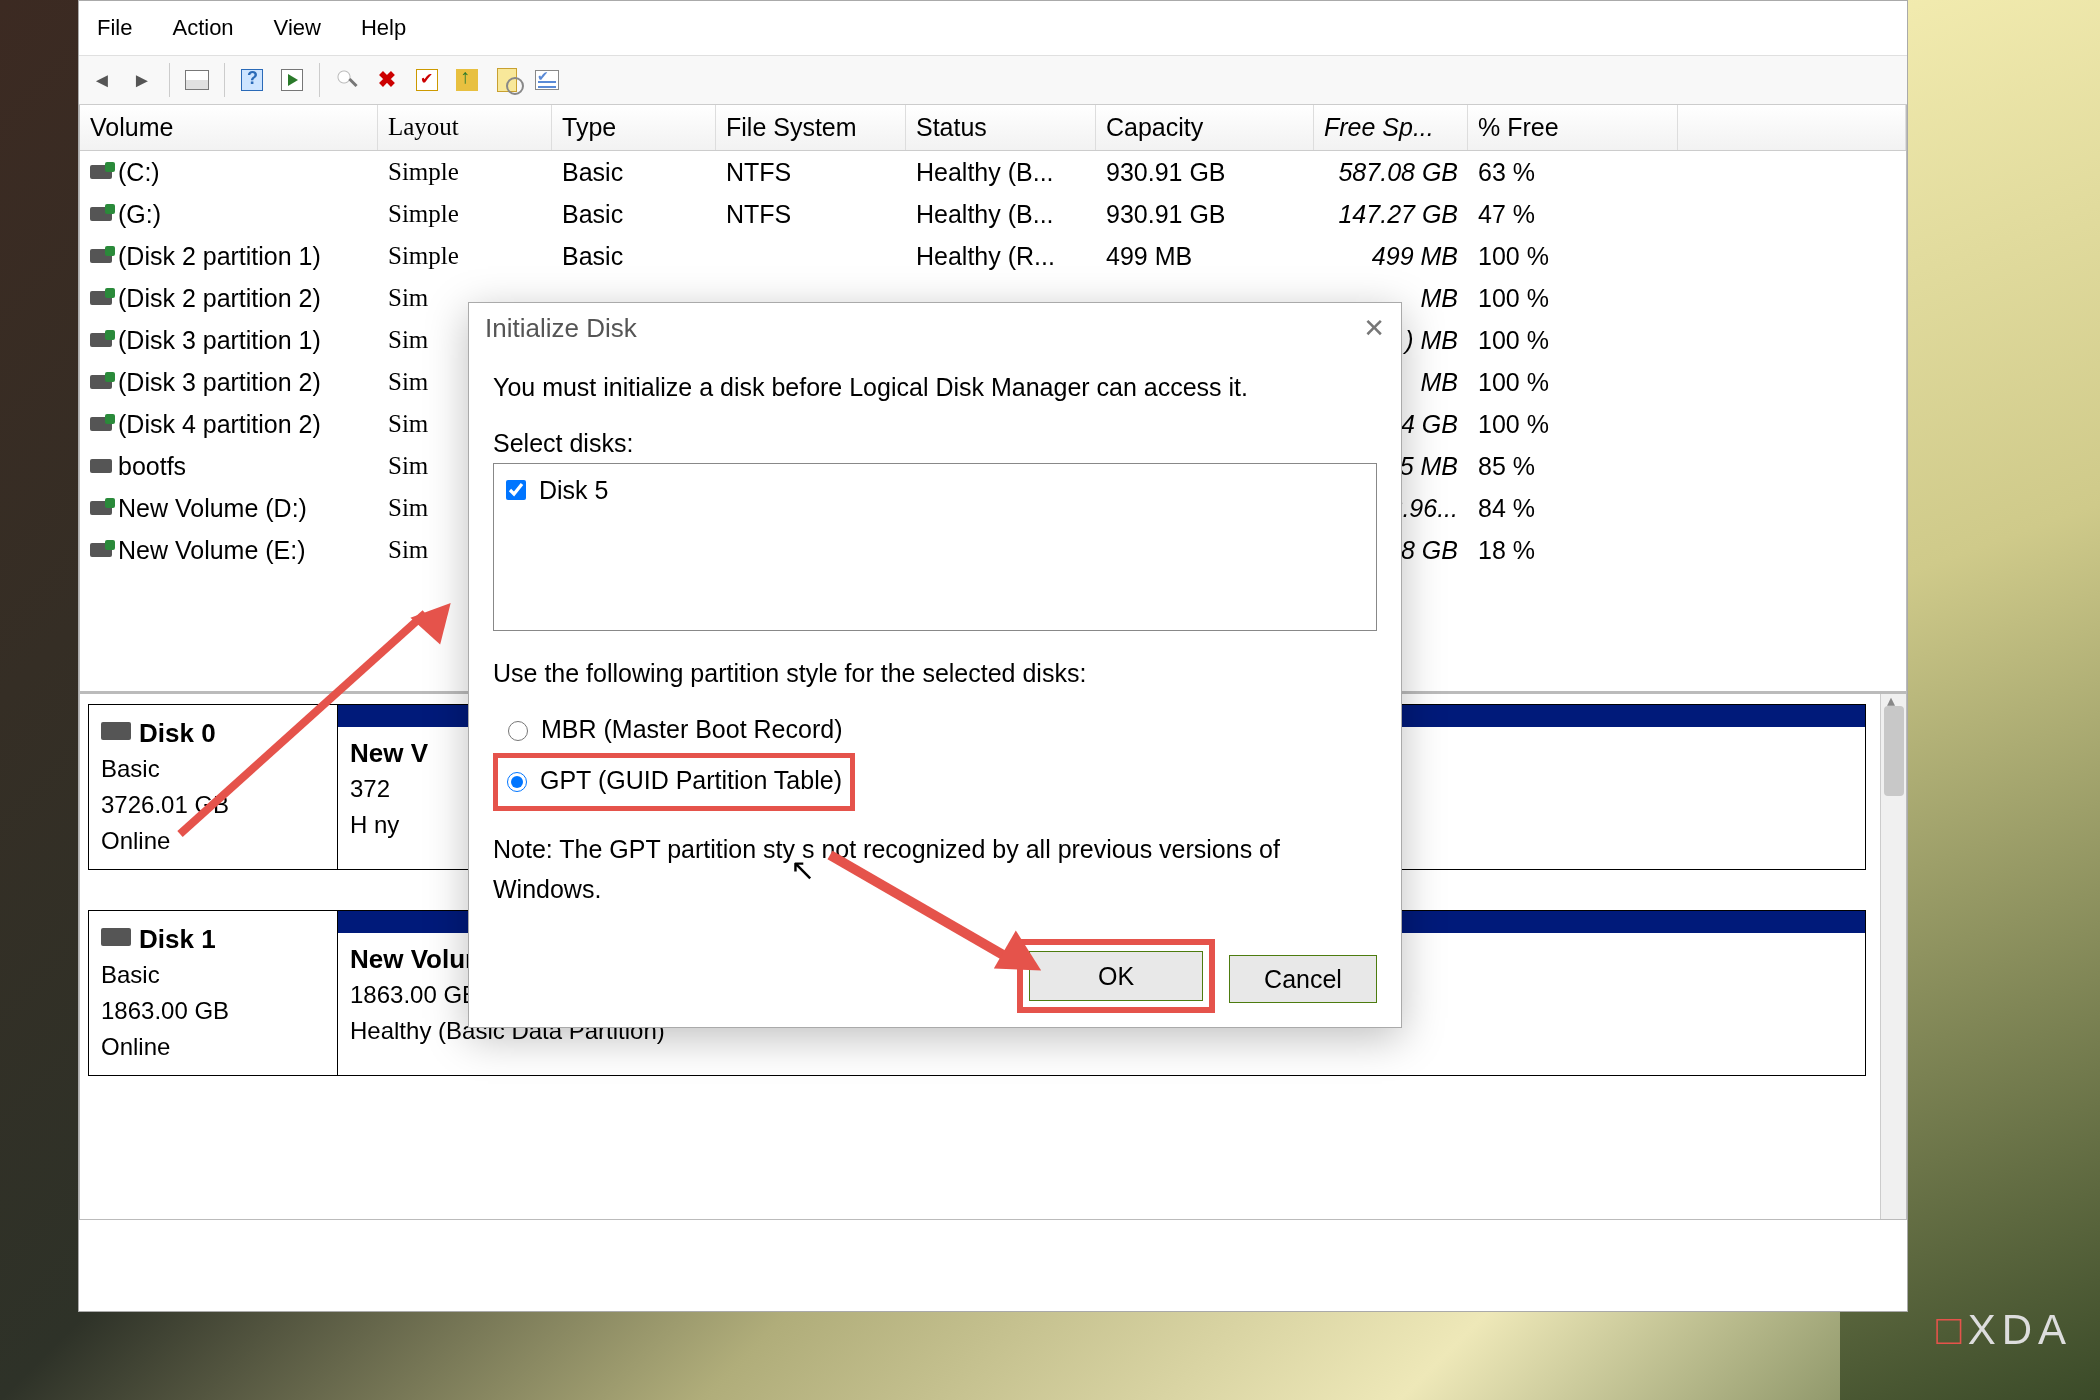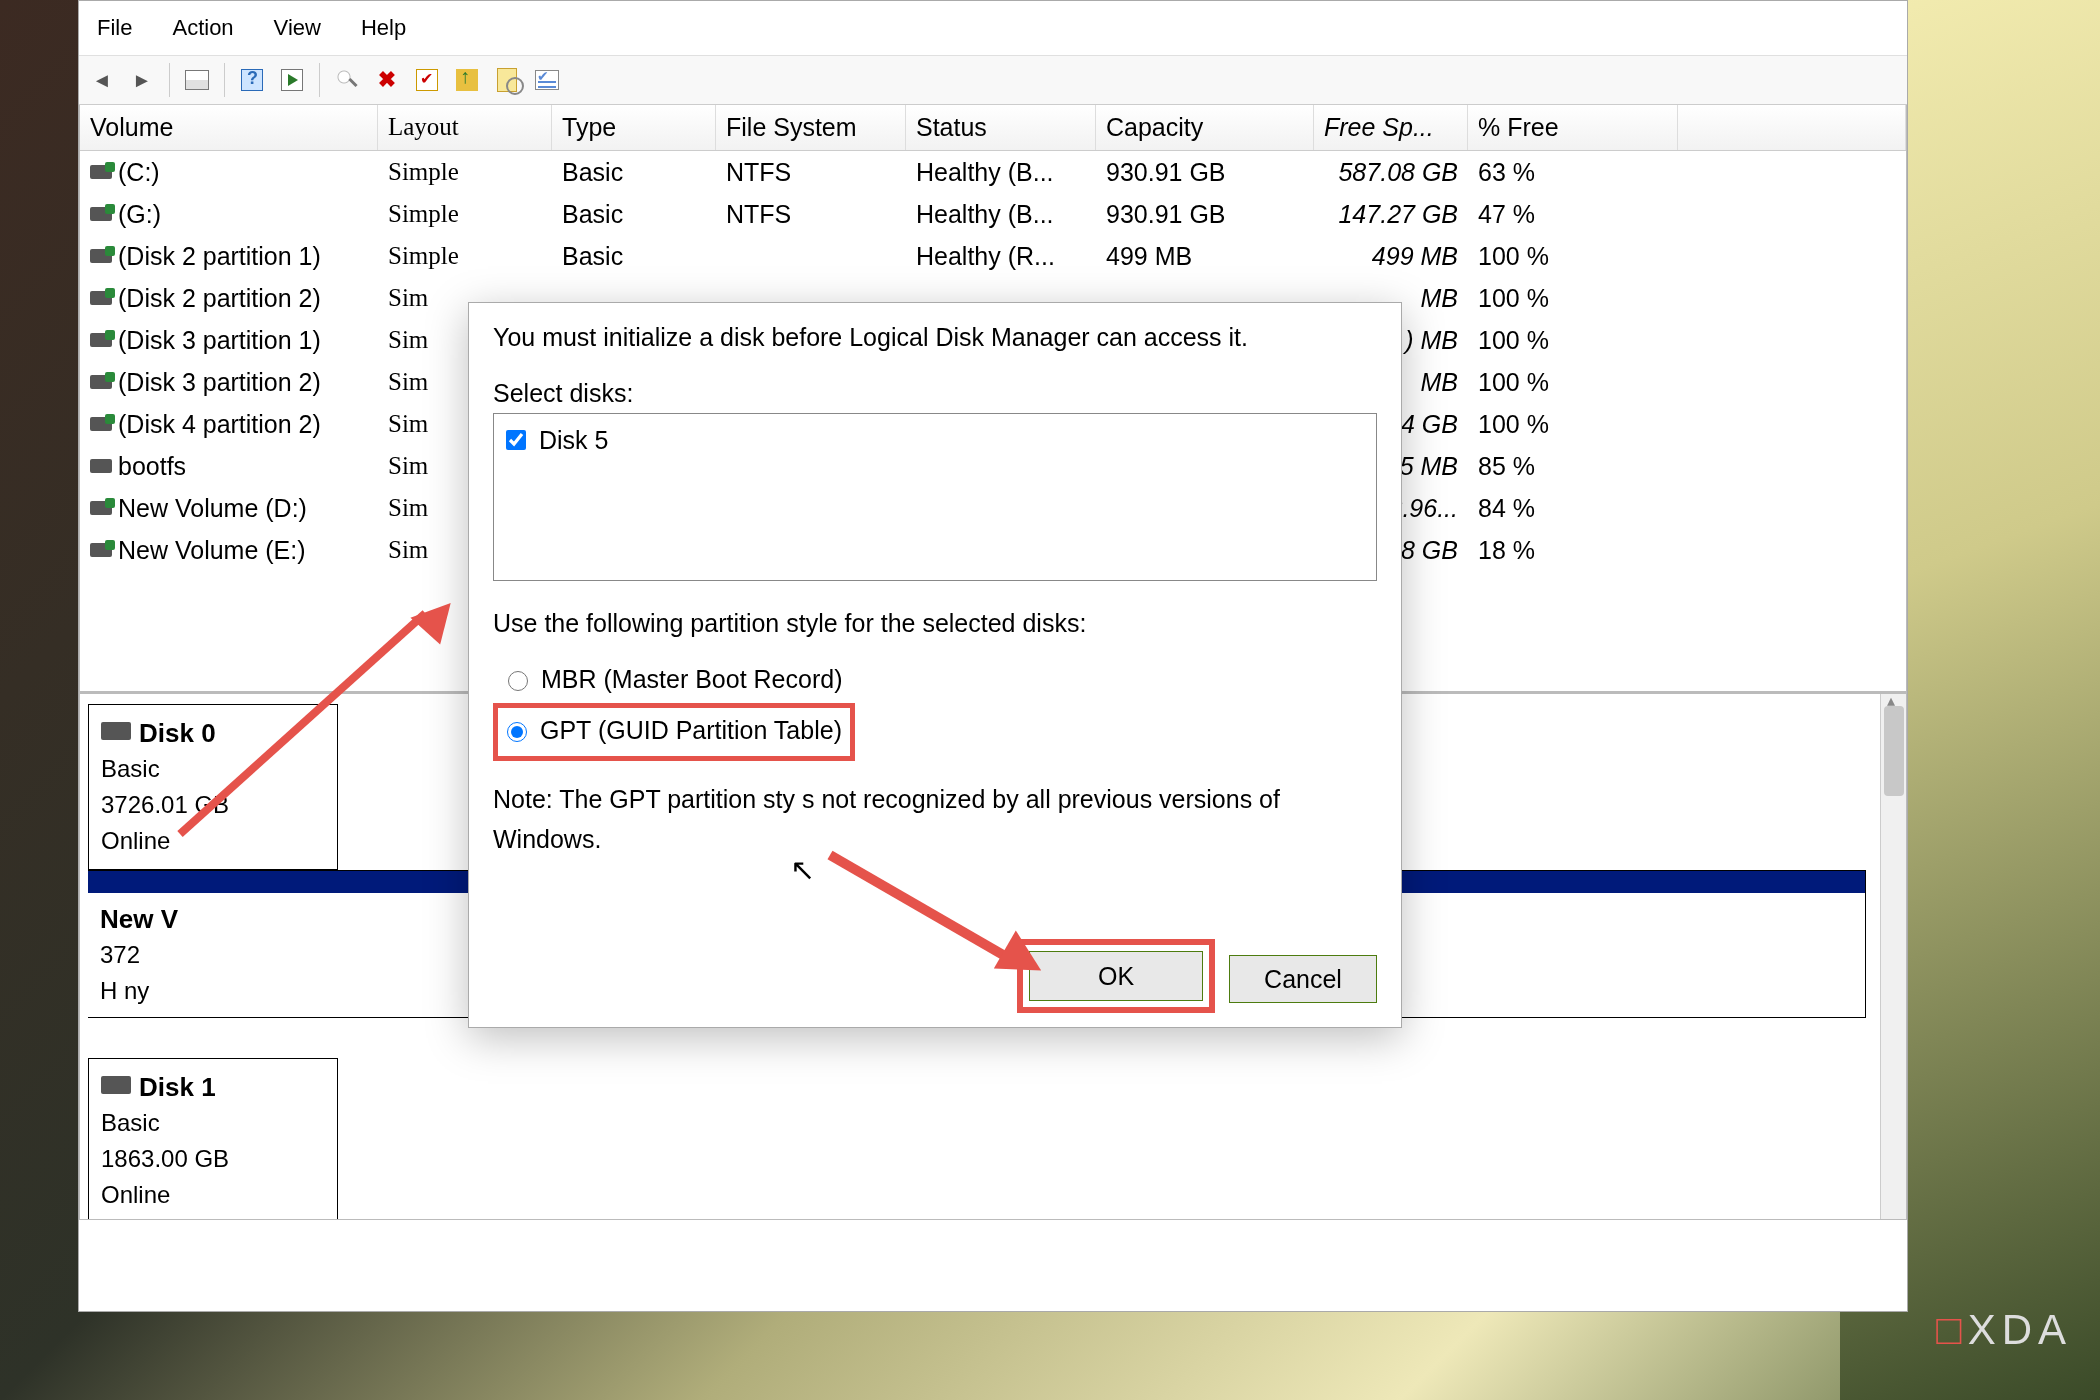--- a/index.html
+++ b/index.html
@@ -44,21 +44,21 @@
   .vol-row .vc { padding:0 10px 0 4px; overflow:hidden; white-space:nowrap; text-overflow:ellipsis; }
   .disk-ic{ display:inline-block; width:22px;height:14px;background:#555;border-radius:2px;margin-right:6px;position:relative;top:-2px;}
   .disk-ic.g::after{content:"";position:absolute;right:-3px;top:-3px;width:10px;height:10px;background:#2a8a3a;border-radius:2px;}
   .col-vol{width:298px;} .col-layout{width:174px;font-family:Liberation Serif, serif;} .col-type{width:164px;} .col-fs{width:190px;} .col-status{width:190px;} .col-cap{width:218px;} .col-free{width:154px;font-style:italic;} .col-pct{width:210px;} .col-last{flex:1;}
   
   .gfx-pane { border:1px solid #bbb; border-top:2px solid #bbb; height:528px; overflow:hidden; position:relative; background:#fff;}
   .gfx-scroll{ position:absolute; right:0; top:0; bottom:0; width:26px; background:#f0f0f0; border-left:1px solid #ccc;}
   .gfx-scroll .thumb{ position:absolute; right:2px; top:12px; width:20px; height:90px; background:#c8c8c8; border-radius:4px;}
   .gfx-scroll .arrow-up{position:absolute;top:0;left:0;right:0;height:18px;}
   .gfx-scroll .arrow-up::before{content:"▴";color:#888;font-size:16px;position:absolute;left:6px;top:-3px;}
-  .disk-block{ display:flex; margin:10px 14px 10px 8px;flex-direction:column; }
+  .disk-block{ display:flex; margin:10px 14px 10px 8px; }
   .disk-info{ width:250px; border:1px solid #000; padding:10px 12px; font-size:24px; line-height:36px; background:#fff;}
   .disk-info .dname{ font-weight:bold; font-size:26px;}
   .disk-ic2{display:inline-block;width:30px;height:18px;background:#555;border-radius:2px;margin-right:8px;position:relative;top:-2px;}
   .part-area{ flex:1; border:1px solid #000; border-left:none; background:#fff; position:relative; margin-right:26px;}
   .part-header{ height:22px; background:#001a7a;}
   .part-body{ padding:8px 12px; font-size:24px; line-height:36px;}
   .part-body .pname{ font-weight:bold; font-size:26px;}
   
   .legend{ height:44px; border:1px solid #bbb; border-top:none; display:flex; align-items:center; gap:18px; padding:0 12px; font-size:24px; background:#fff;}
   .lg-sw{width:20px;height:20px;display:inline-block;position:relative;top:3px;}
@@ -290,20 +290,24 @@
           <div>1863.00 GB NTFS</div>
           <div>Healthy (Basic Data Partition)</div>
         </div>
       </div>
     </div>
   </div>
 
 </div>
 
 <div class="dlg">
+  <div class="dlg-title">
+    <span>Initialize Disk</span>
+    <span class="dlg-close">✕</span>
+  </div>
   <div class="dlg-body">
     <p>You must initialize a disk before Logical Disk Manager can access it.</p>
     <div>Select disks:</div>
     <div class="disk-list">
       <label>
         <input type="checkbox" checked="" style="">
         <span>Disk 5</span>
       </label>
     </div>
     <p style="margin-top:22px">Use the following partition style for the selected disks:</p>

